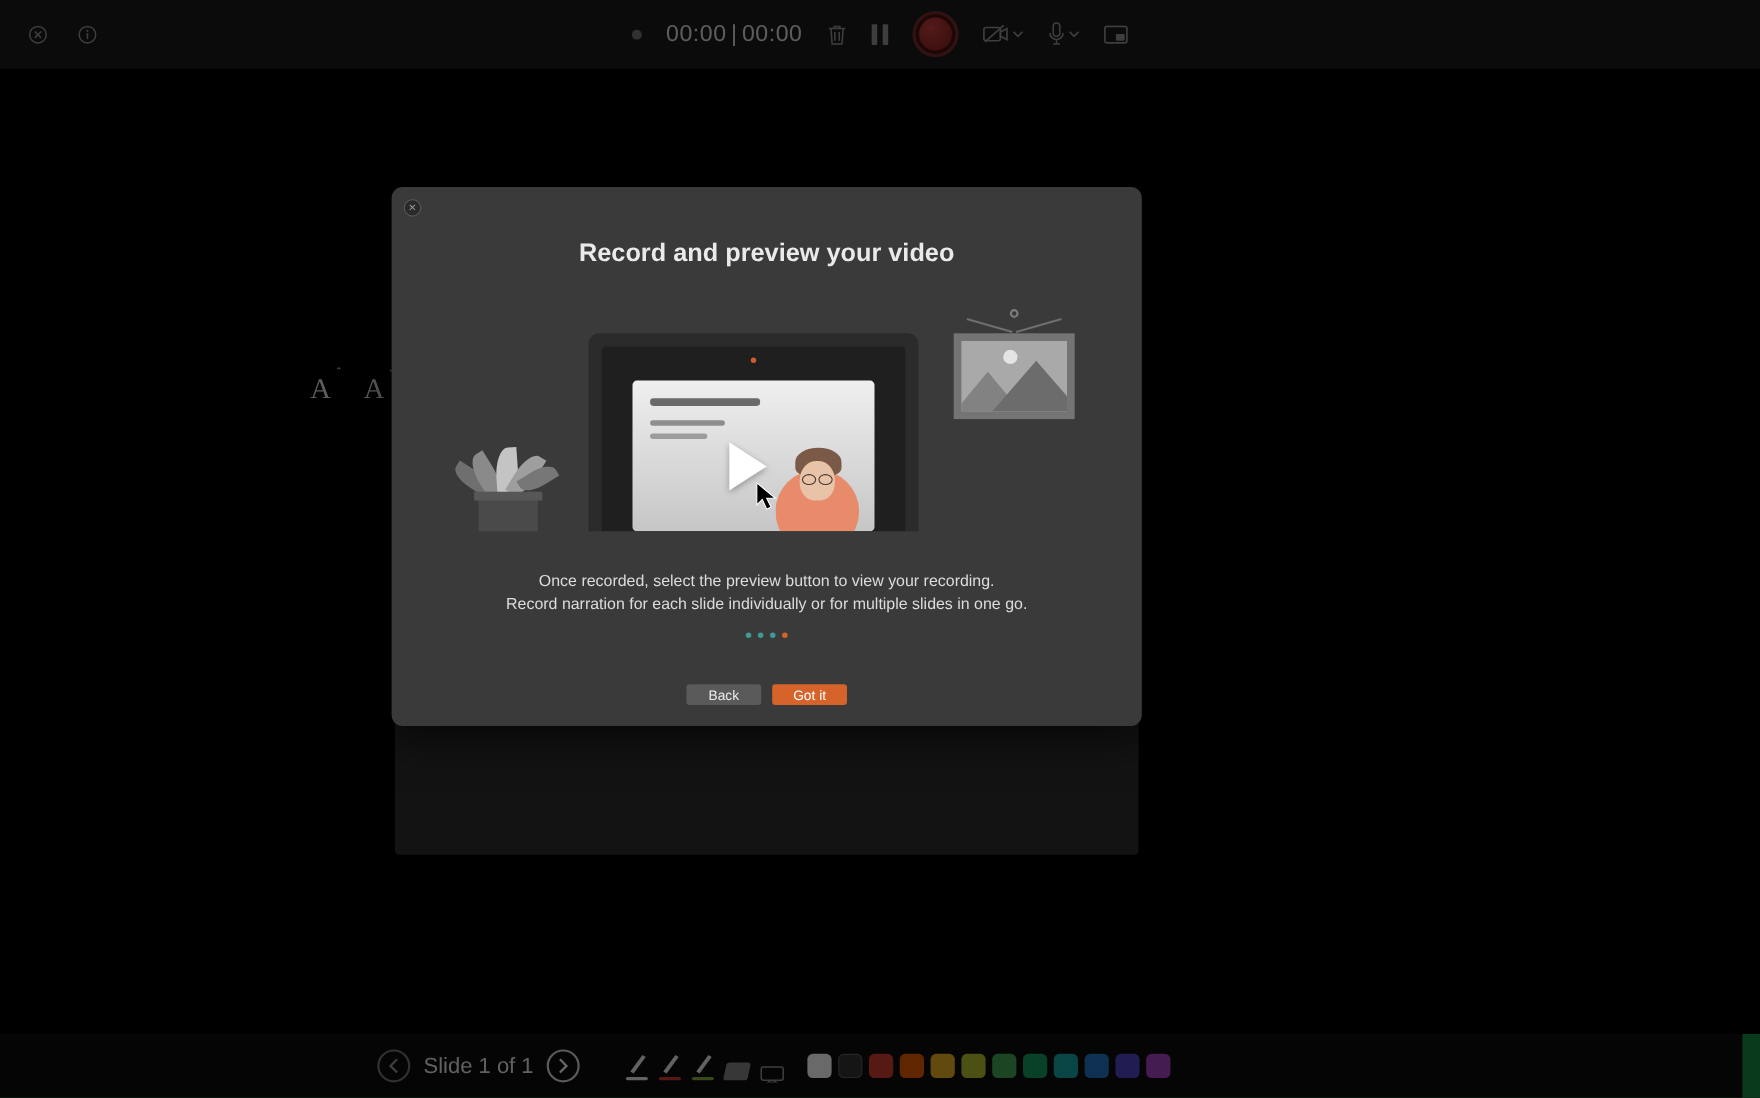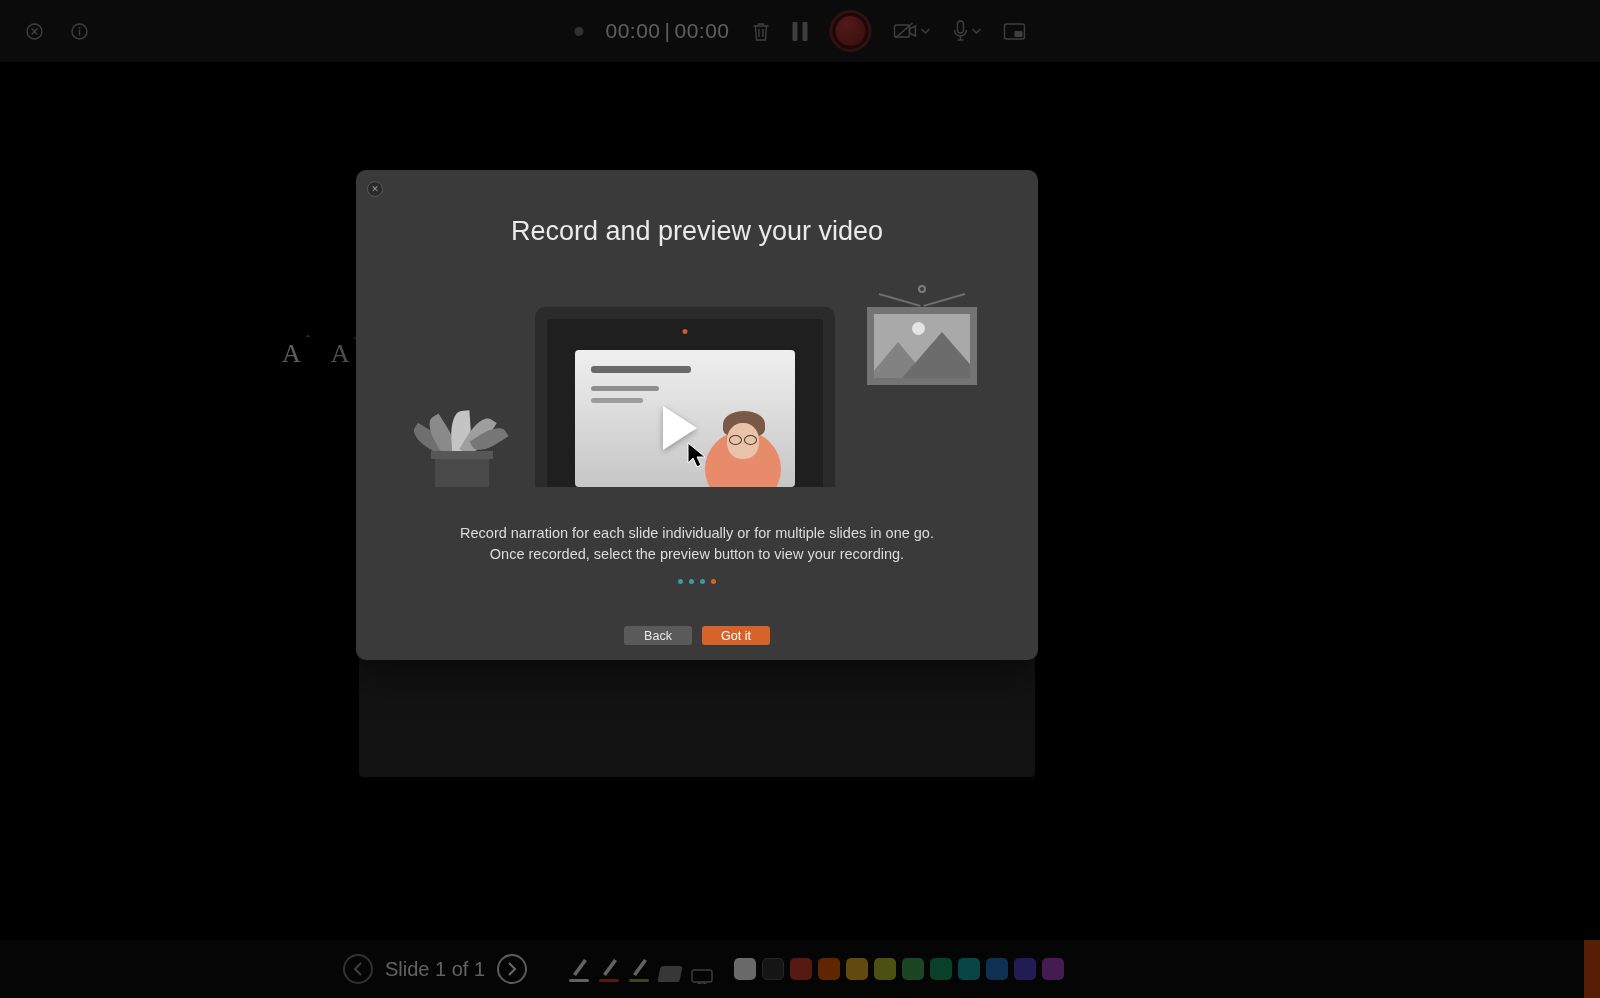--- a/index.html
+++ b/index.html
@@ -1,17 +1,17 @@
 <!DOCTYPE html>
 <html><head>
 <meta charset="utf-8">
 <style>
   * { box-sizing: border-box; margin: 0; padding: 0; }
   html, body { width: 1600px; height: 998px; overflow: hidden; font-family: -apple-system, "Segoe UI", Helvetica, Arial, sans-serif; background:#000; color:#ccc; }
-  .app { position:relative; width:100%; height:100%; background:#c2410c; }
+  .app { position:relative; width:100%; height:100%; background:#15803d; }
 
   
   .topbar { position:absolute; top:0; left:0; right:0; height:62px; background:#1a1a1a; display:flex; align-items:center; }
   .topbar-left { display:flex; gap:28px; align-items:center; padding-left:26px; }
   .iconbtn { color:#8a8a8a; display:flex; align-items:center; justify-content:center; cursor:pointer; }
   .topbar-center { position:absolute; left:50%; transform:translateX(-50%); display:flex; align-items:center; gap:22px;}
   .rec-dot { width:9px; height:9px; border-radius:50%; background:#6e6e6e; }
   .timer { font-size:21px; color:#cfcfcf; letter-spacing:0.5px;}
   .timer .sep{ margin:0 4px; color:#cfcfcf;}
   .record-btn { width:42px; height:42px; border-radius:50%; background:#3a0d0d; border:3px solid #6a2a2a; display:flex; align-items:center; justify-content:center;}
@@ -44,21 +44,21 @@
   .laser{ width:22px; height:16px;}
   .swatches{ position:absolute; left:734px; display:flex; gap:6px;}
   .sw{ width:22px; height:22px; border-radius:5px;}
 
   
   .dim{ position:absolute; inset:0; background:rgba(0,0,0,0.55);}
 
   
   .modal{ position:absolute; top:170px; left:356px; width:682px; height:490px; background:#3a3a3a; border-radius:10px; box-shadow:0 12px 40px rgba(0,0,0,.6); display:flex; flex-direction:column; align-items:center;}
   .modal-close{ position:absolute; top:11px; left:11px; width:16px; height:16px; border-radius:50%; background:#2a2a2a; border:1px solid #575757; display:flex; align-items:center; justify-content:center; color:#9a9a9a; font-size:9px; cursor:pointer;}
-  .modal-title{ margin-top:46px; color:#eaeaea; font-size:27px; font-weight:400;}
+  .modal-title{ margin-top:46px; color:#eaeaea; font-size:23px; font-weight:700;}
   .illus{ margin-top:60px; width:560px; height:180px; position:relative;}
   .laptop{ position:absolute; left:118px; top:0; width:300px; height:180px; background:#2b2b2b; border-radius:10px 10px 0 0; overflow:hidden;}
   .laptop .bezel{ position:absolute; inset:12px 12px 0 12px; background:#1f1f1f; border-radius:4px 4px 0 0;}
   .laptop .cam{ position:absolute; top:22px; left:50%; transform:translateX(-50%); width:5px; height:5px; border-radius:50%; background:#d05a2e;}
   .slide-in{ position:absolute; top:43px; left:40px; width:220px; height:137px; background:linear-gradient(#efefef,#c6c6c6); border-radius:4px;}
   .slide-in .line1{ position:absolute; top:16px; left:16px; width:100px; height:7px; background:#6a6a6a; border-radius:3px;}
   .slide-in .line2{ position:absolute; top:36px; left:16px; width:68px; height:5px; background:#8e8e8e; border-radius:3px;}
   .slide-in .line3{ position:absolute; top:48px; left:16px; width:52px; height:5px; background:#9c9c9c; border-radius:3px;}
   .avatar{ position:absolute; right:14px; bottom:0; width:76px; height:86px; overflow:hidden;}
   .avatar .circle{ position:absolute; bottom:-20px; left:0; width:76px; height:76px; border-radius:50%; background:#e78b6a;}
@@ -280,22 +280,22 @@
             <div class="inner">
               <div class="sun"></div>
               <div class="m1"></div>
               <div class="m2"></div>
             </div>
           </div>
       </div>
     </div>
 
     <div class="modal-desc">
+      <div>Once recorded, select the preview button to view your recording.</div>
       <div>Record narration for each slide individually or for multiple slides in one go.</div>
-      <div>Once recorded, select the preview button to view your recording.</div>
     </div>
     <div class="dots">
       <div class="dot"></div>
       <div class="dot"></div>
       <div class="dot"></div>
       <div class="dot active"></div>
     </div>
     <div class="modal-actions">
       <button class="btn btn-secondary">Back</button>
       <button class="btn btn-primary">Got it</button>

